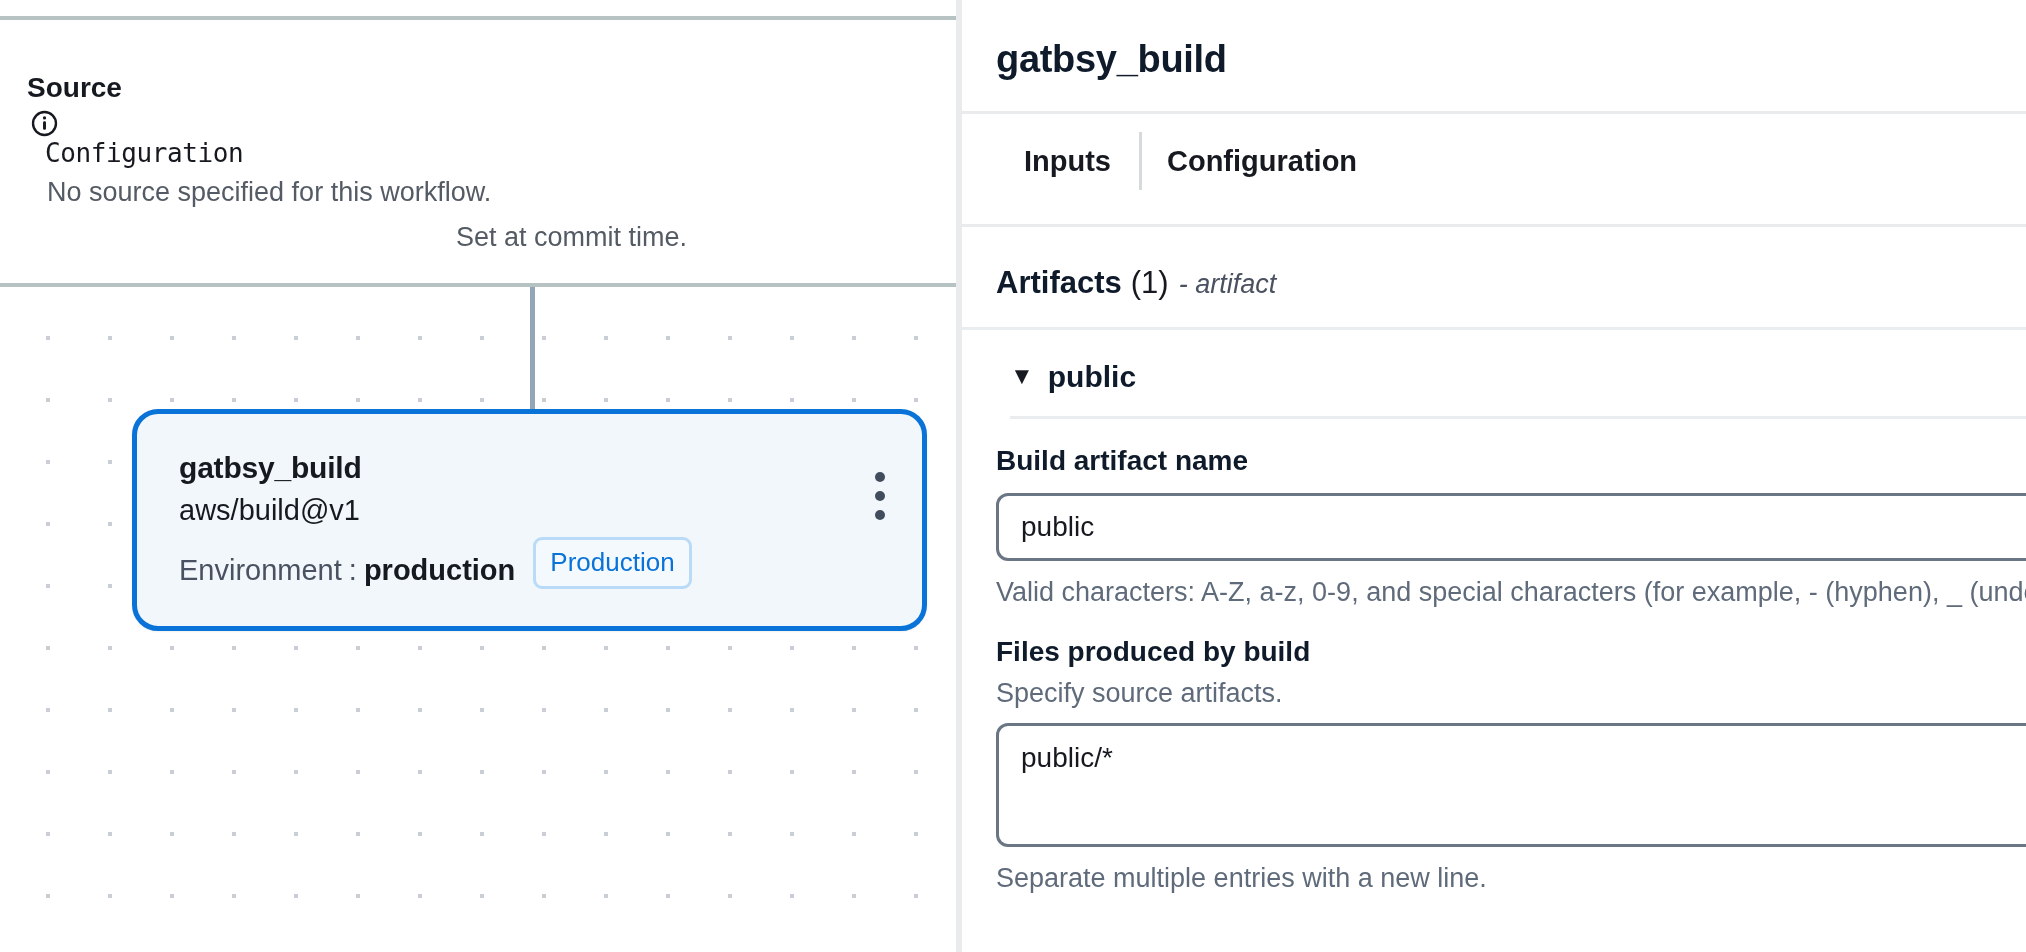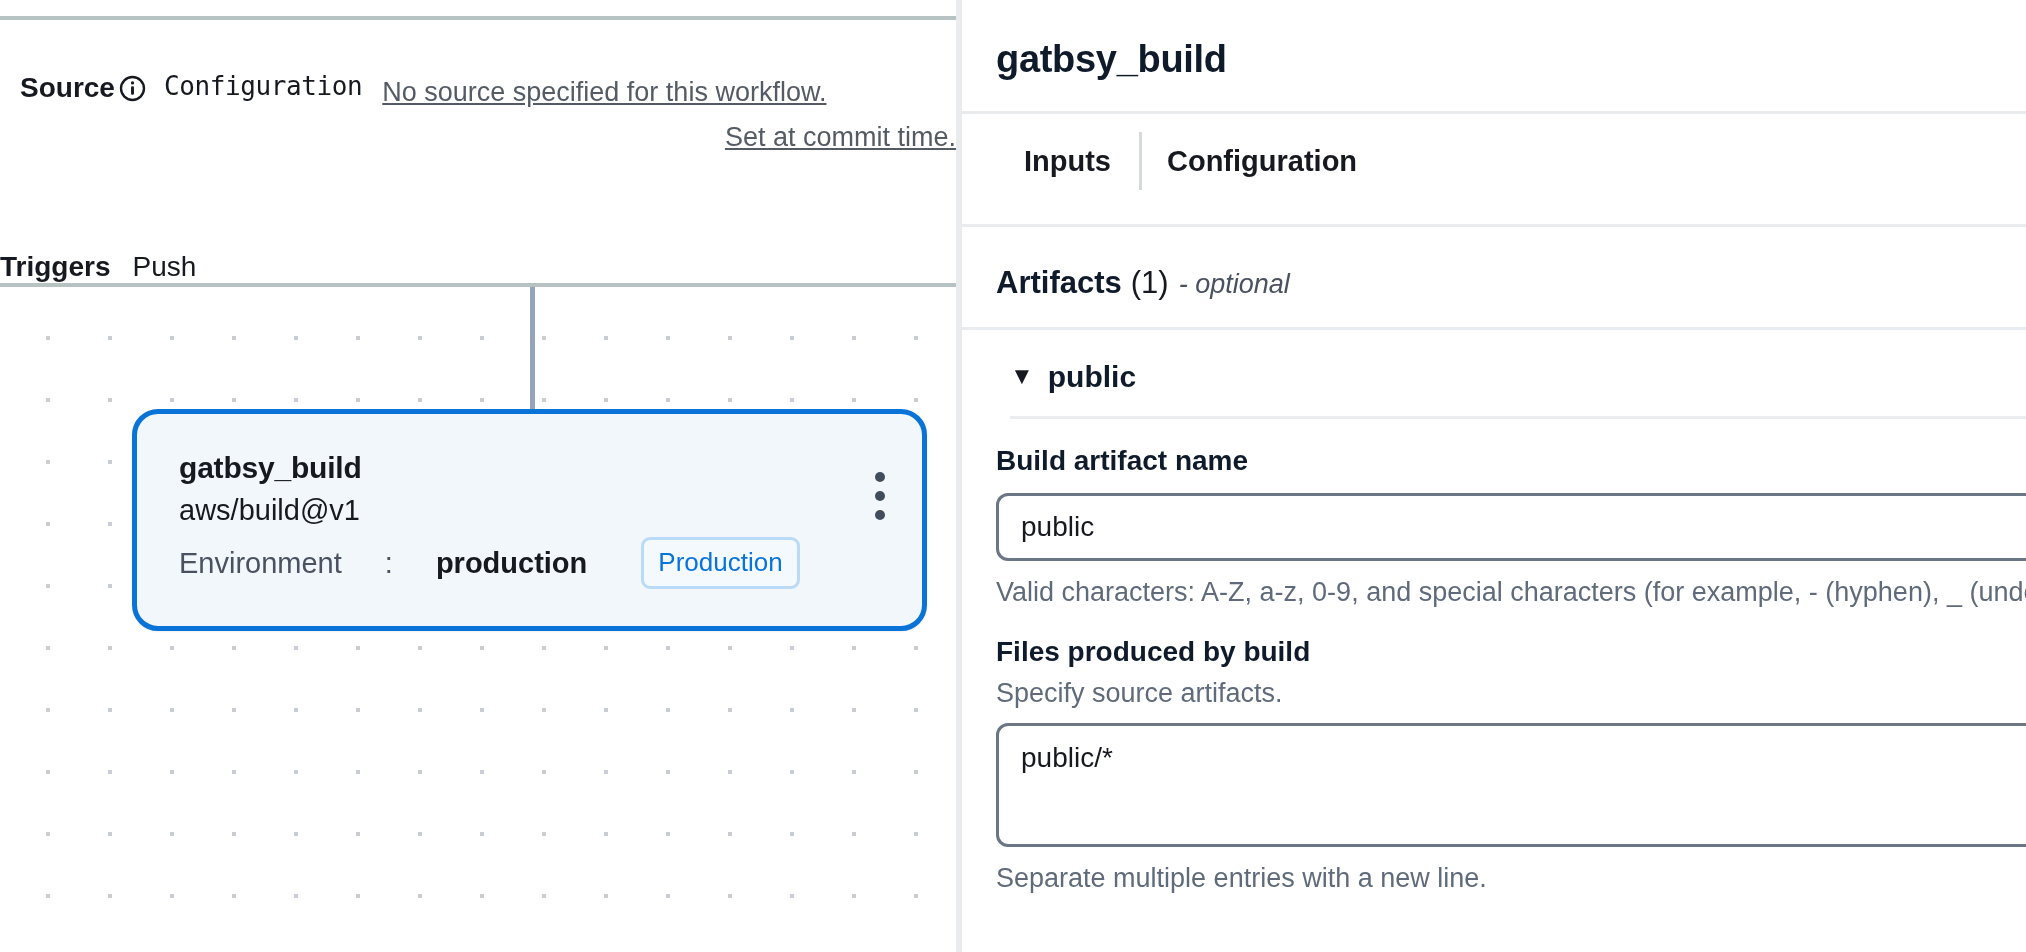--- a/index.html
+++ b/index.html
@@ -44,21 +44,21 @@
   }
 
   .meta-row {
     position: relative;
     display: flex;
     align-items: flex-start;
     font-size: 28px;
     line-height: 1.25;
   }
 
-  .meta-row.source { padding-left: 20px; top: 28px; }
+  .meta-row.source { padding-left: 27px; top: 28px; flex-direction: column; }
   .meta-row.triggers { top: 116px; }
 
   .meta-label {
     font-weight: 700;
     font-size: 28px;
     color: #16191f;
     white-space: nowrap;
   }
 
   .info-icon {
@@ -81,21 +81,20 @@
     letter-spacing: -0.4px;
   }
 
   .meta-desc {
     margin-left: 20px;
     font-size: 27px;
     color: #545b64;
     width: 640px;
     line-height: 1.68;
     white-space: nowrap;
-    text-decoration: underline;
   }
   .meta-desc .l2 { display: block; text-align: right; }
 
   .meta-trigger-value {
     font-size: 28px;
     color: #16191f;
     margin-left: 22px;
     white-space: nowrap;
   }
 
@@ -157,26 +156,25 @@
   .node-sub {
     font-size: 29px;
     font-weight: 400;
     color: #16191f;
     line-height: 1.42;
     margin-top: 2px;
   }
 
   .node-env-row {
     display: flex;
-    align-items: center;
+    align-items: flex-end;
     margin-top: 6px;
     font-size: 29px;
     line-height: 1.3;
     white-space: nowrap;
-    gap: 36px;
   }
   .env-key { color: #4a5160; }
   .env-colon { color: #4a5160; margin: 0 7px; }
   .env-val { color: #16191f; font-weight: 700; }
 
   .env-badge {
     margin-left: 18px;
     border: 3px solid #b9dbf7;
     border-radius: 9px;
     background: #f4f9fe;
@@ -472,21 +470,21 @@
       <div class="tab">Inputs</div>
       <div class="tab">Configuration</div>
     </div>
     <div class="tabs-rule"></div>
 
     <div class="panel-body">
 
       <div class="section-head">
         <span class="s-title">Artifacts</span>
         <span class="s-count">(1)</span>
-        <span class="s-opt">- optional</span>
+        <span class="s-opt">- artifact</span>
       </div>
 
       <div class="section-rule"></div>
 
       <div class="expander">
         <span class="caret">▼</span>
         <span class="exp-label">public</span>
       </div>
 
       <div class="expander-rule"></div>

